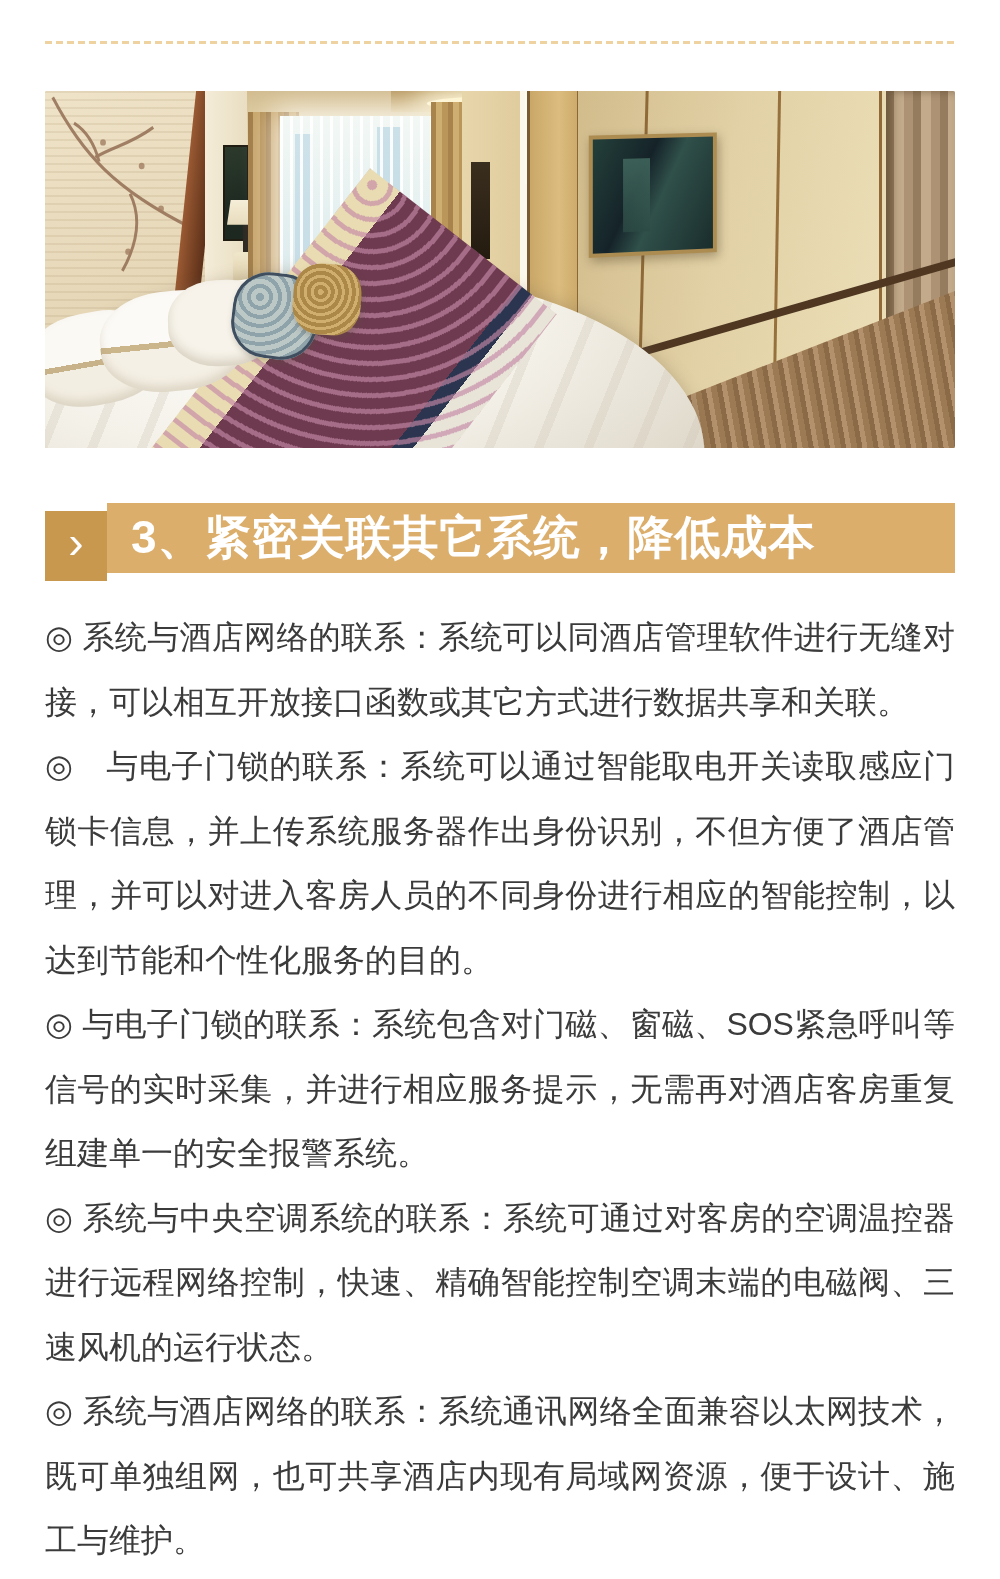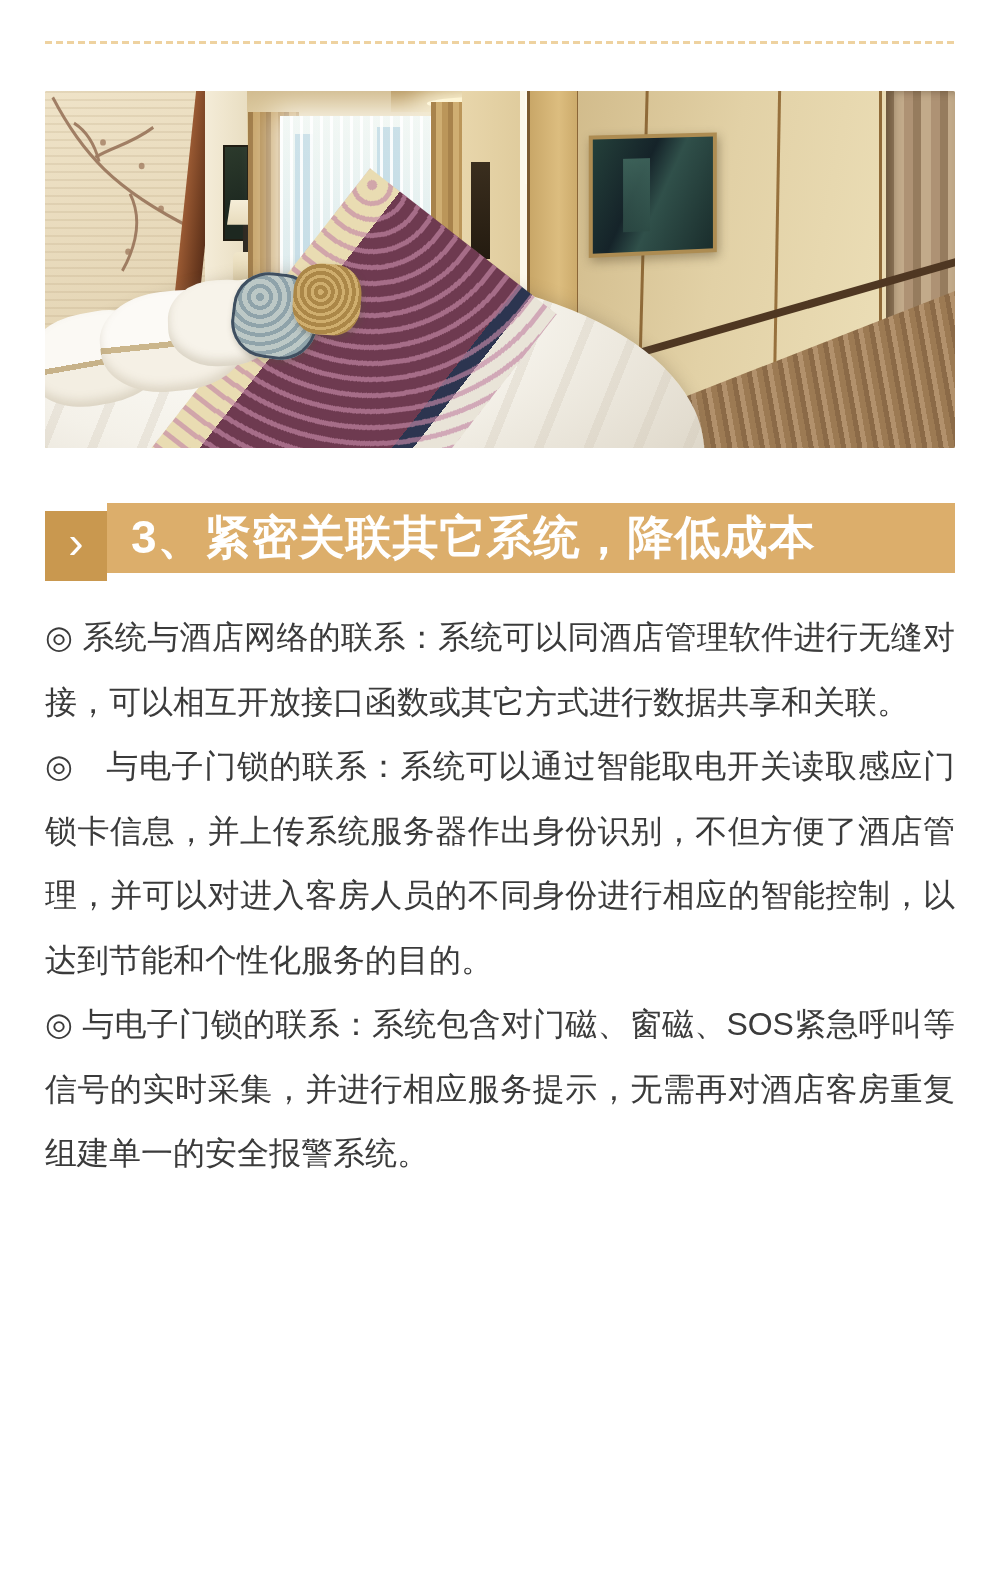--- a/index.html
+++ b/index.html
@@ -248,15 +248,17 @@
     </div>
     <div class="banner-box">
       <span class="banner-chevron">›</span>
     </div>
   </div>
 
   <div class="article">
     <p>◎ 系统与酒店网络的联系：系统可以同酒店管理软件进行无缝对接，可以相互开放接口函数或其它方式进行数据共享和关联。</p>
     <p>◎　与电子门锁的联系：系统可以通过智能取电开关读取感应门锁卡信息，并上传系统服务器作出身份识别，不但方便了酒店管理，并可以对进入客房人员的不同身份进行相应的智能控制，以达到节能和个性化服务的目的。</p>
     <p>◎ 与电子门锁的联系：系统包含对门磁、窗磁、SOS紧急呼叫等信号的实时采集，并进行相应服务提示，无需再对酒店客房重复组建单一的安全报警系统。</p>
+    <p>◎ 系统与中央空调系统的联系：系统可通过对客房的空调温控器进行远程网络控制，快速、精确智能控制空调末端的电磁阀、三速风机的运行状态。</p>
+    <p>◎ 系统与酒店网络的联系：系统通讯网络全面兼容以太网技术，既可单独组网，也可共享酒店内现有局域网资源，便于设计、施工与维护。</p>
   </div>
 
 </div>
 
 </body></html>

